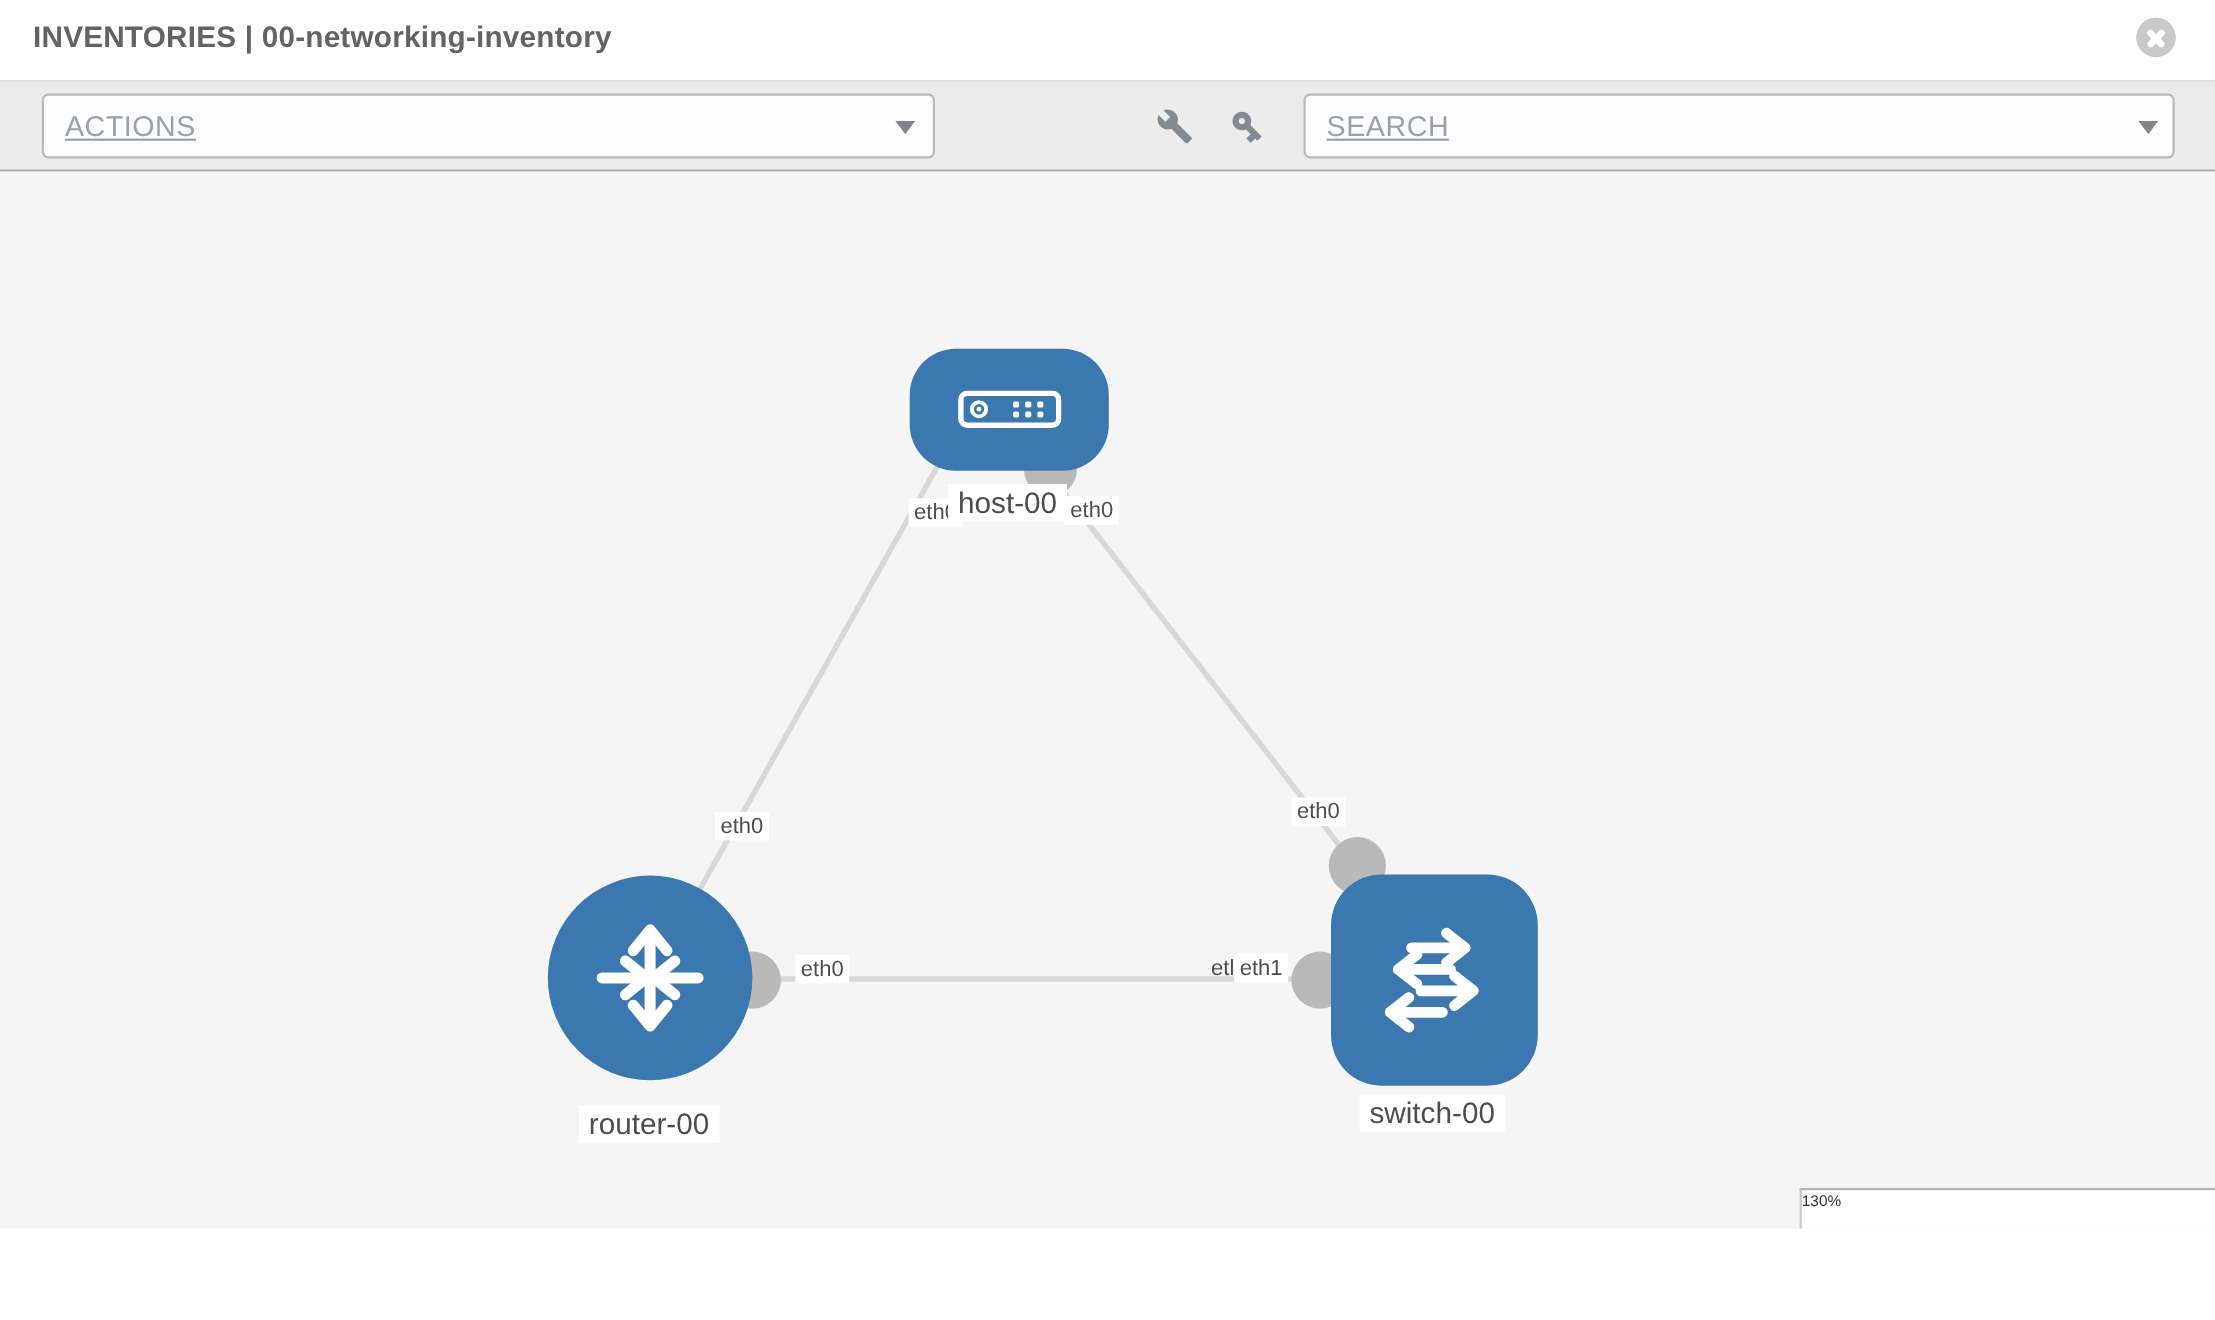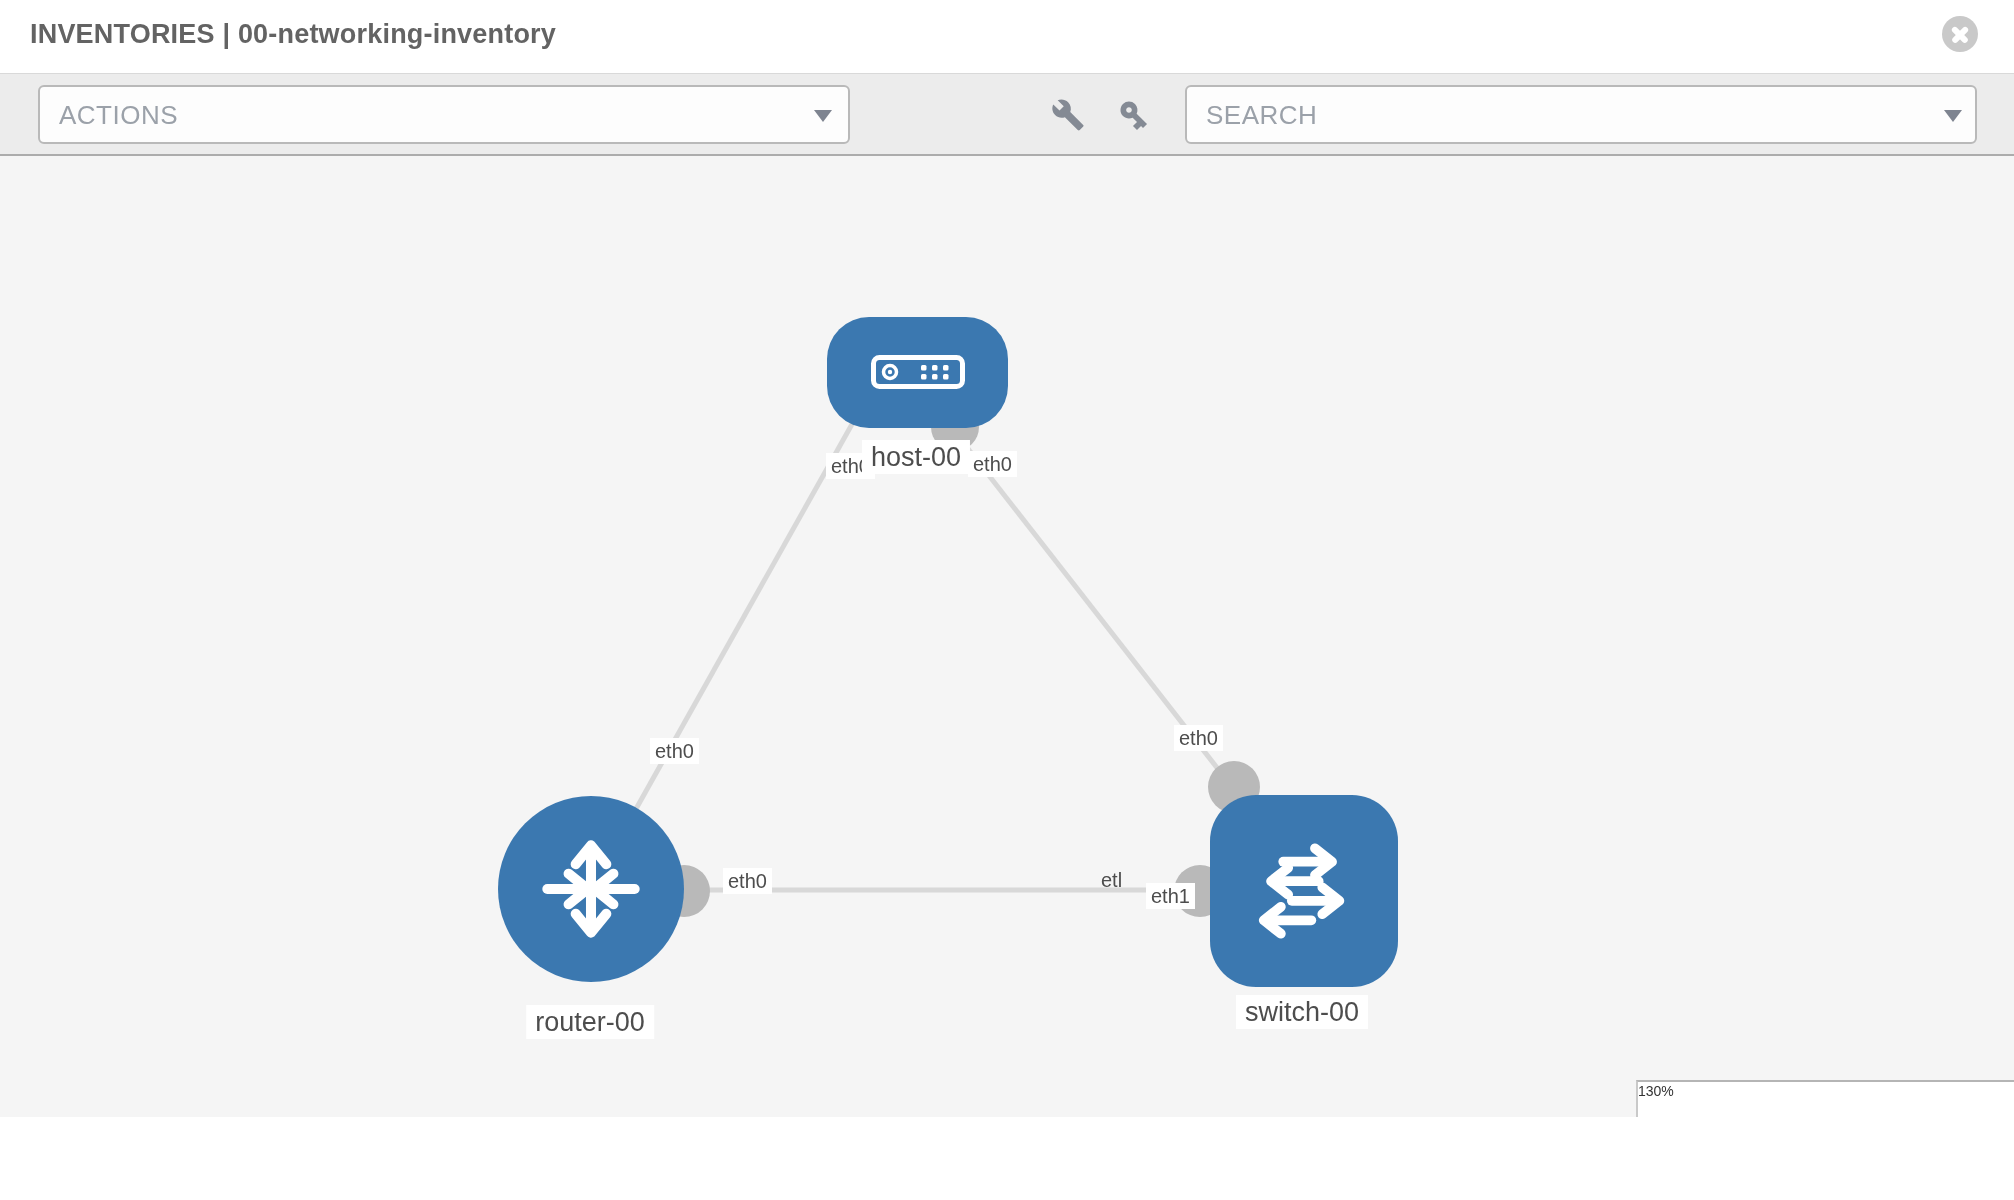--- a/index.html
+++ b/index.html
@@ -14,21 +14,21 @@
              background:#c9c9c9;cursor:pointer;}
   .close-btn .xbar{position:absolute;left:8px;top:15.5px;width:20px;height:5.5px;background:#fff;border-radius:3px;}
   .close-btn .xbar.a{transform:rotate(45deg);}
   .close-btn .xbar.b{transform:rotate(-45deg);}
 
   
   .toolbar{position:absolute;left:0;top:73px;width:2014px;height:83px;background:#ececec;
            border-top:1px solid #d9d9d9;border-bottom:2px solid #acacac;box-sizing:border-box;}
   .select{position:absolute;top:11px;height:59px;background:#fdfdfd;border:2px solid #b9b9b9;
           border-radius:6px;box-sizing:border-box;cursor:pointer;}
-  .select .ph{position:absolute;left:19px;top:13px;font-size:26px;color:#9ba1a9;letter-spacing:.5px;}
+  .select .ph{position:absolute;left:19px;top:13px;font-size:26px;color:#9ba1a9;letter-spacing:.5px;text-decoration:underline;}
   .caret{position:absolute;width:0;height:0;border-left:9px solid transparent;
          border-right:9px solid transparent;border-top:12px solid #7e8490;top:23px;}
   .actions-select{left:38px;width:812px;}
   .actions-select .caret{left:774px;}
   .search-select{left:1185px;width:792px;}
   .search-select .caret{left:757px;}
   .tool-icon{position:absolute;top:24px;width:34px;height:34px;cursor:pointer;}
   .tool-icon svg{width:34px;height:34px;fill:#848a94;}
   .wrench{left:1051px;}
   .key{left:1117px;}
@@ -159,21 +159,21 @@
 
     <div class="chip" style="left:826px;top:297px;">eth0</div>
     <div class="chip name" style="left:916px;top:284px;">host-00</div>
     <div class="chip" style="left:968px;top:295px;">eth0</div>
 
     <div class="chip" style="left:650px;top:582px;">eth0</div>
     <div class="chip" style="left:1174px;top:569px;">eth0</div>
 
     <div class="chip" style="left:723px;top:712px;">eth0</div>
     <div class="chip frag" style="left:1096px;top:711px;">etl</div>
-    <div class="chip" style="left:1146px;top:711px;margin-top:16px;">eth1</div>
+    <div class="chip" style="left:1122px;top:711px;">eth1</div>
 
     <div class="chip name" style="left:590px;top:849px;">router-00</div>
     <div class="chip name" style="left:1302px;top:839px;">switch-00</div>
 
     <div class="zoom-panel">
       <div class="zoom-level">130%</div>
       <div class="zoom-minus"></div>
       <div class="zoom-track">
         <div class="zoom-thumb"></div>
       </div>

